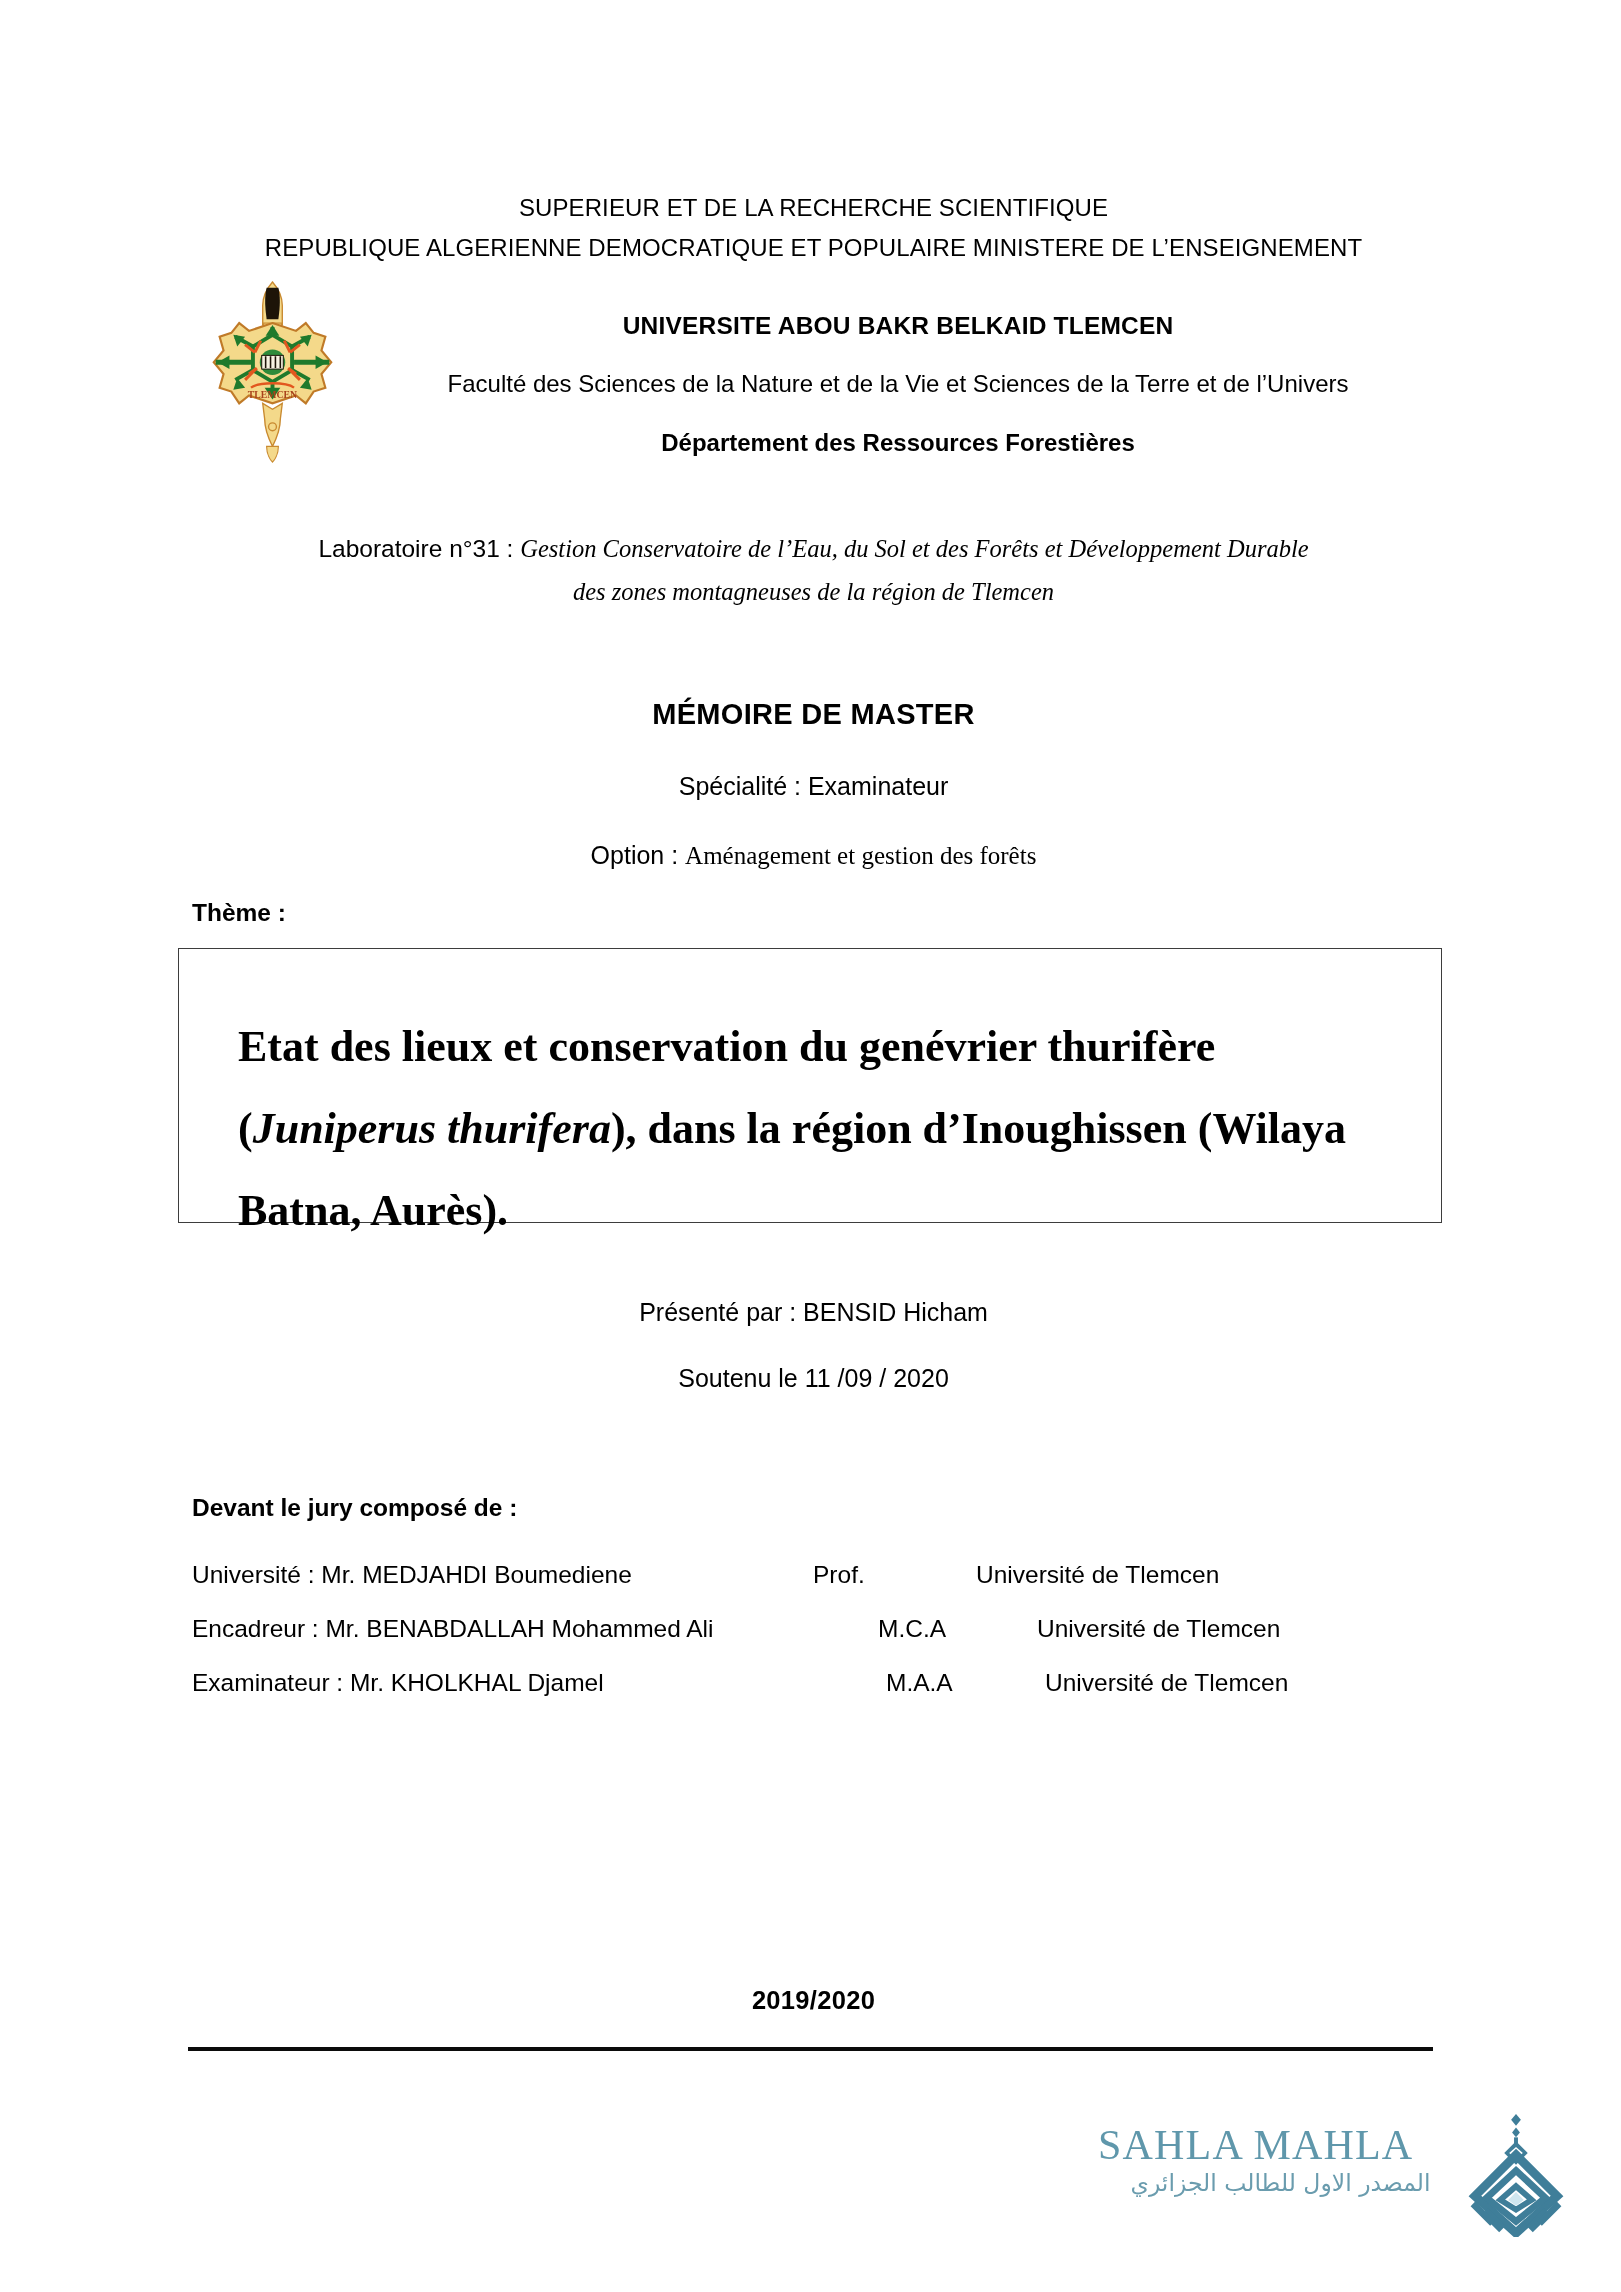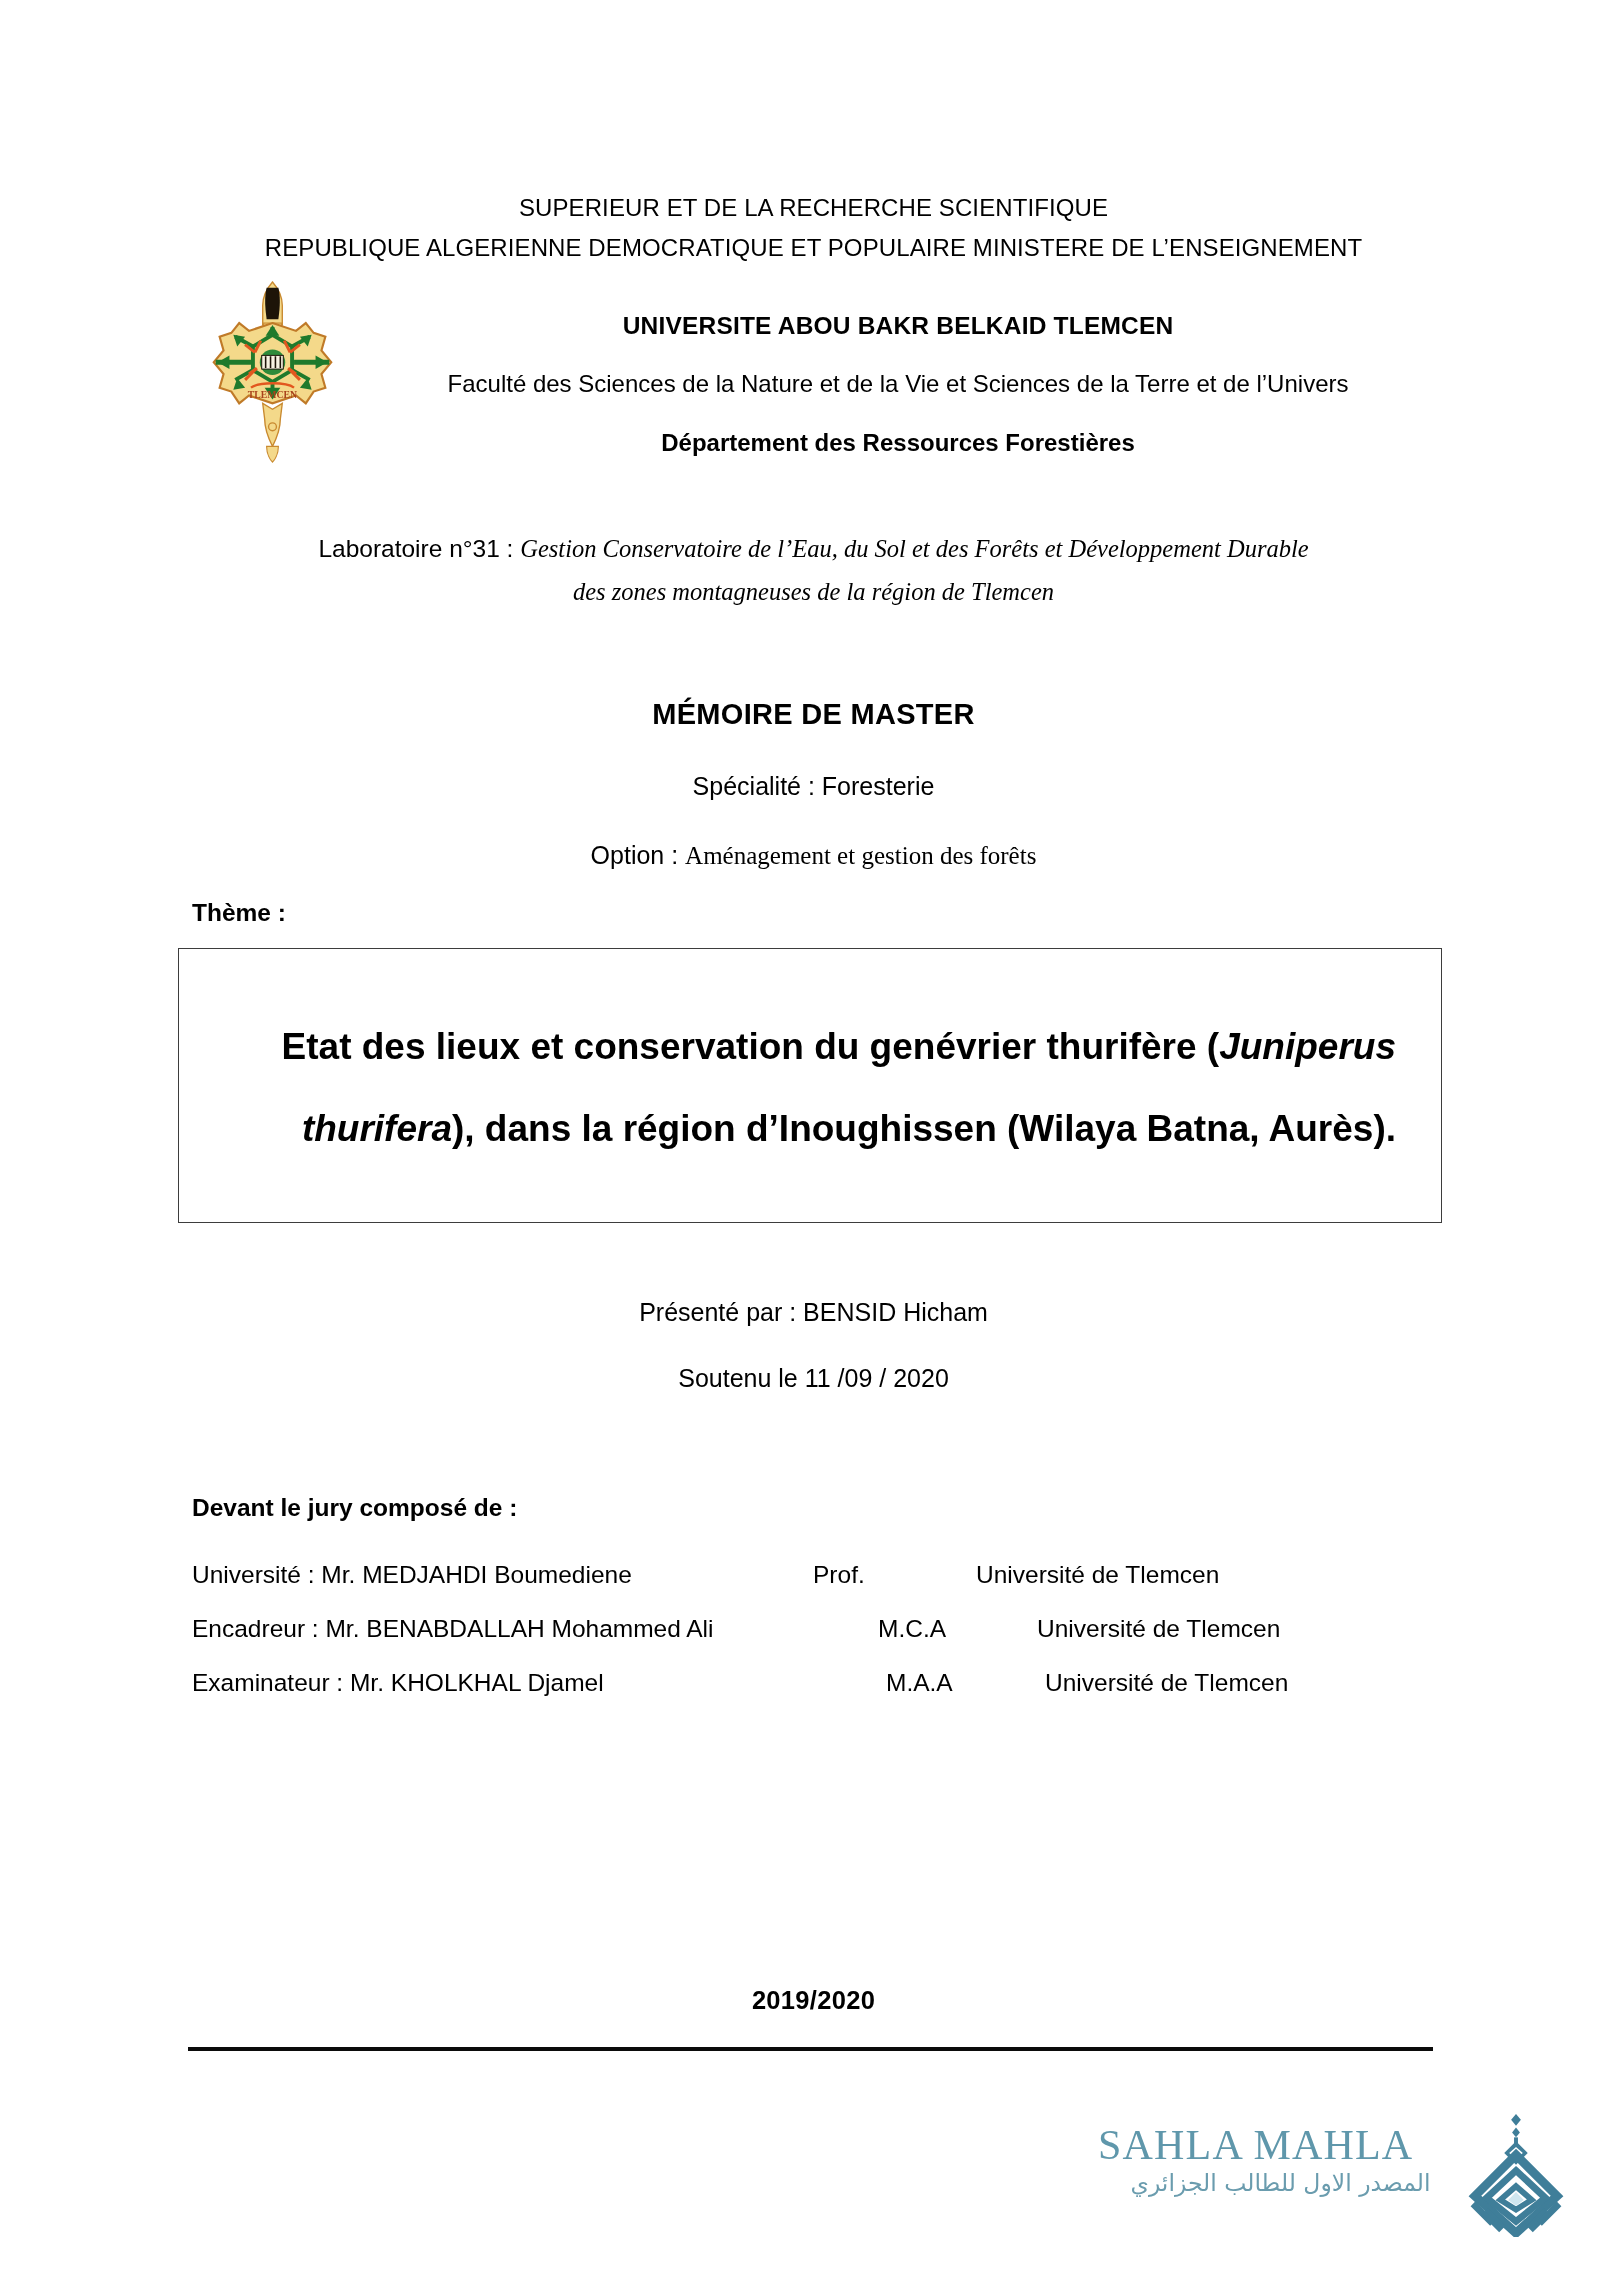--- a/index.html
+++ b/index.html
@@ -120,24 +120,24 @@
     width: 1264px;
     height: 275px;
     border: 1.5px solid #3d3d3d;
     box-sizing: border-box;
   }
   .theme-title {
     position: absolute;
     left: 59px;
     right: 45px;
     top: 57px;
-    text-align: right;
-    font-family: Liberation Sans, sans-serif;
-    font-weight: bold;
-    font-size: 37px;
+    text-align: left;
+    font-family: Liberation Serif, serif;
+    font-weight: bold;
+    font-size: 44px;
     line-height: 82px;
   }
   .theme-title .sp-ital { font-style: italic; }
 
   
   .presente {
     position: absolute;
     left: 186px;
     top: 1298px;
     width: 1255px;
@@ -301,21 +301,21 @@
     <div class="faculty">Faculté des Sciences de la Nature et de la Vie et Sciences de la Terre et de l’Univers</div>
     <div class="departement">Département des Ressources Forestières</div>
   </div>
 
   <div class="labo">
     <div><span class="lab-lead">Laboratoire n°31 : </span><span class="lab-title">Gestion Conservatoire de l’Eau, du Sol et des Forêts et Développement Durable</span></div>
     <div class="lab-title">des zones montagneuses de la région de Tlemcen</div>
   </div>
 
   <div class="memoire">MÉMOIRE DE MASTER</div>
-  <div class="specialite">Spécialité : Foresterie</div>
+  <div class="specialite">Spécialité : Examinateur</div>
   <div class="option"><span class="opt-lead">Option : </span><span class="opt-val">Aménagement et gestion  des forêts</span></div>
 
   <div class="theme-label">Thème :</div>
   <div class="theme-box">
     <div class="theme-title"><span>Etat des lieux et conservation du genévrier thurifère (</span><span class="sp-ital">Juniperus</span> <span class="sp-ital">thurifera</span><span>), dans la région d’Inoughissen  (Wilaya Batna, Aurès).</span></div>
   </div>
 
   <div class="presente">Présenté par :  BENSID Hicham</div>
   <div class="soutenu">Soutenu le  11 /09 / 2020</div>
 

